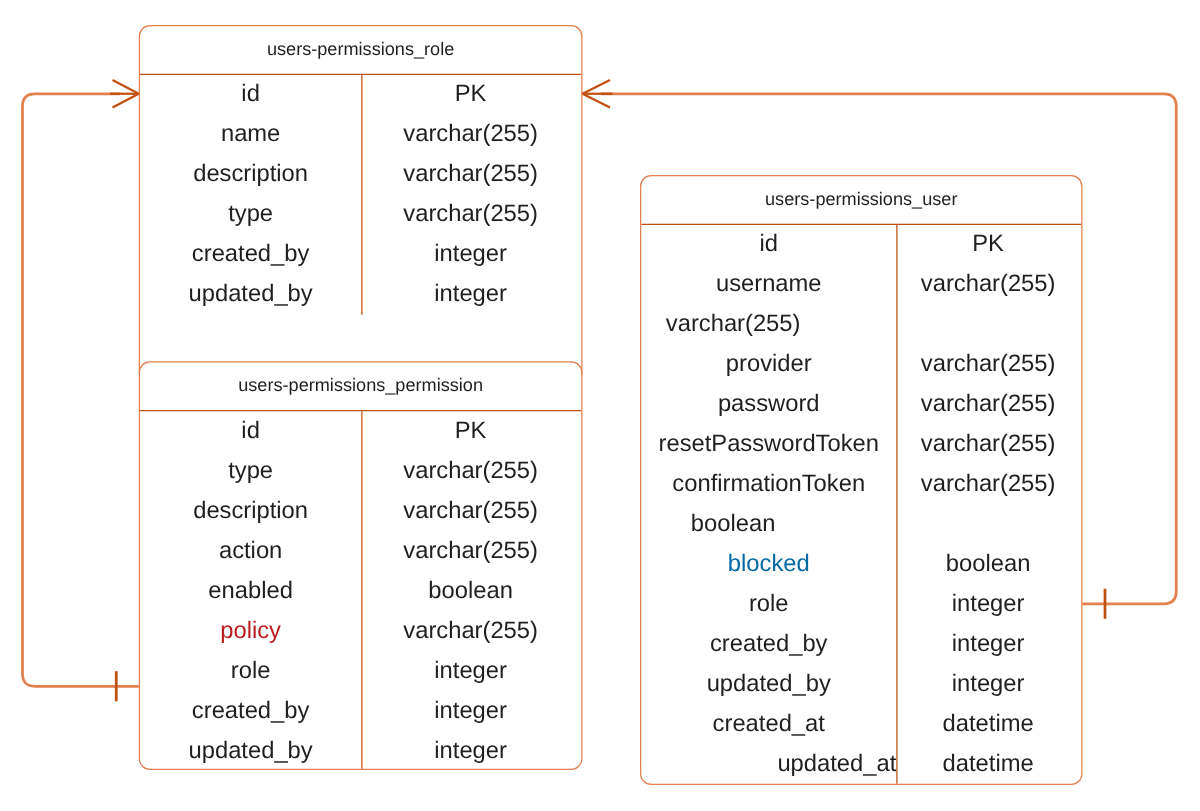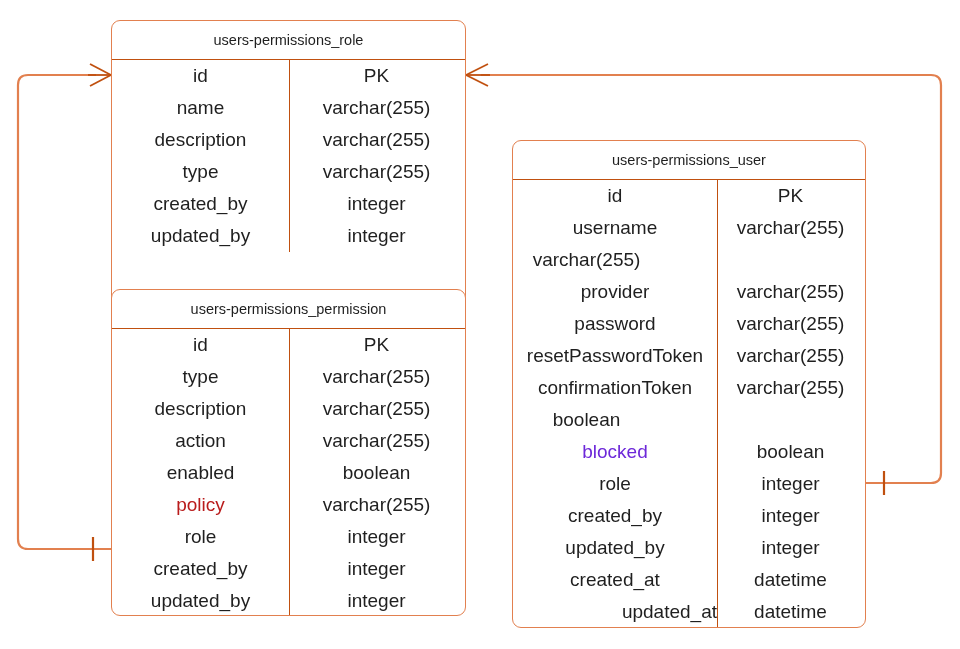--- a/index.html
+++ b/index.html
@@ -209,21 +209,21 @@
             <div class="field-type" style="width: 147px; color: rgb(31, 31, 31);">varchar(255)</div>
           </div>
           <div class="entity-row">
             <div class="field-name" style="width: 204px; color: rgb(31, 31, 31);">confirmationToken</div>
             <div class="field-type" style="width: 147px; color: rgb(31, 31, 31);">varchar(255)</div>
           </div>
           <div class="entity-row">
             <div class="field-type" style="width: 147px; color: rgb(31, 31, 31);">boolean</div>
           </div>
           <div class="entity-row">
-            <div class="field-name" style="width: 204px; color: #6d28d9;">blocked</div>
+            <div class="field-name" style="width: 204px; color: #0369a1;">blocked</div>
             <div class="field-type" style="width: 147px; color: rgb(31, 31, 31);">boolean</div>
           </div>
           <div class="entity-row">
             <div class="field-name" style="width: 204px; color: rgb(31, 31, 31);">role</div>
             <div class="field-type" style="width: 147px; color: rgb(31, 31, 31);">integer</div>
           </div>
           <div class="entity-row">
             <div class="field-name" style="width: 204px; color: rgb(31, 31, 31);">created_by</div>
             <div class="field-type" style="width: 147px; color: rgb(31, 31, 31);">integer</div>
           </div>

